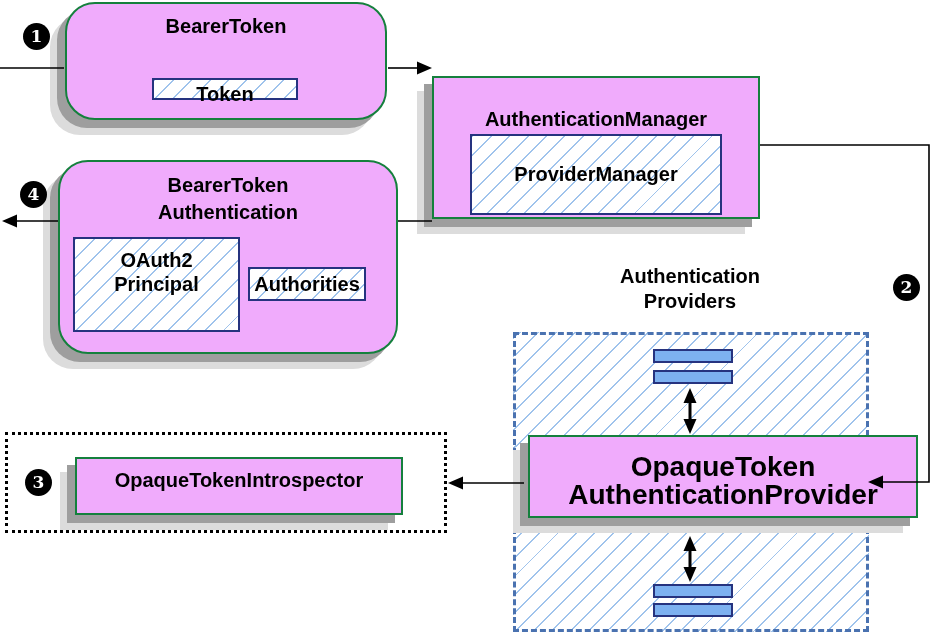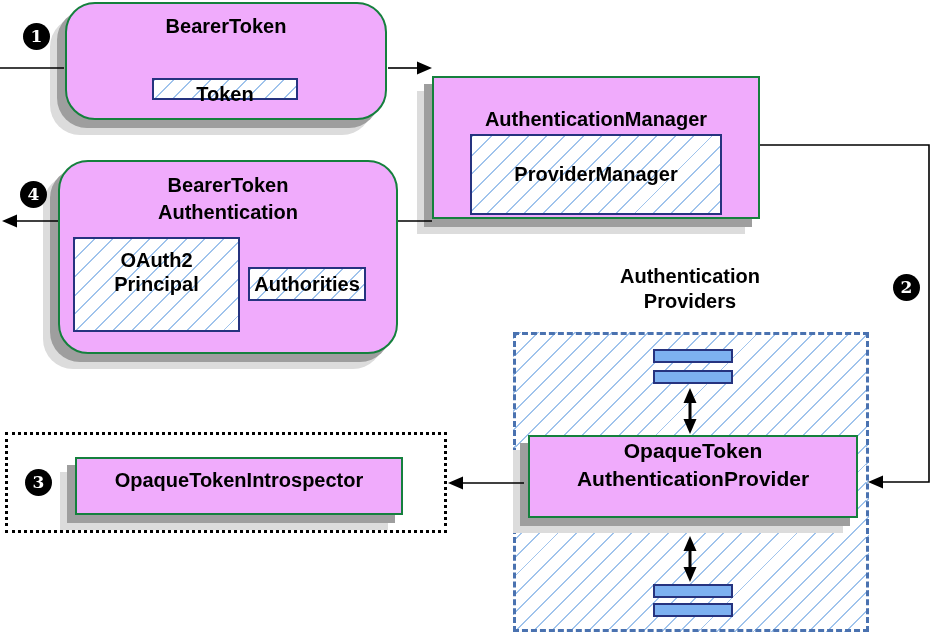--- a/index.html
+++ b/index.html
@@ -72,23 +72,23 @@
     position: absolute; left: 513px; top: 332px; width: 356px; height: 300px;
     border: 3px dashed #4A72B0;
   }
   .bar {
     position: absolute;
     width: 80px; height: 14px;
     background: #7DB1F0;
     border: 2px solid #26337F;
   }
   .otap {
-    left: 528px; top: 435px; width: 330px; height: 83px;
-    padding-top: 0;
-    font-size: 21px; line-height: 28px;
+    left: 528px; top: 435px; width: 390px; height: 83px;
+    padding-top: 16px;
+    font-size: 28px; line-height: 28px;
   }
 
   
   .badge {
     position: absolute;
     width: 27px; height: 27px;
     background: #000000;
     border-radius: 50%;
     color: #ffffff;
     font-family: "DejaVu Serif", serif;

